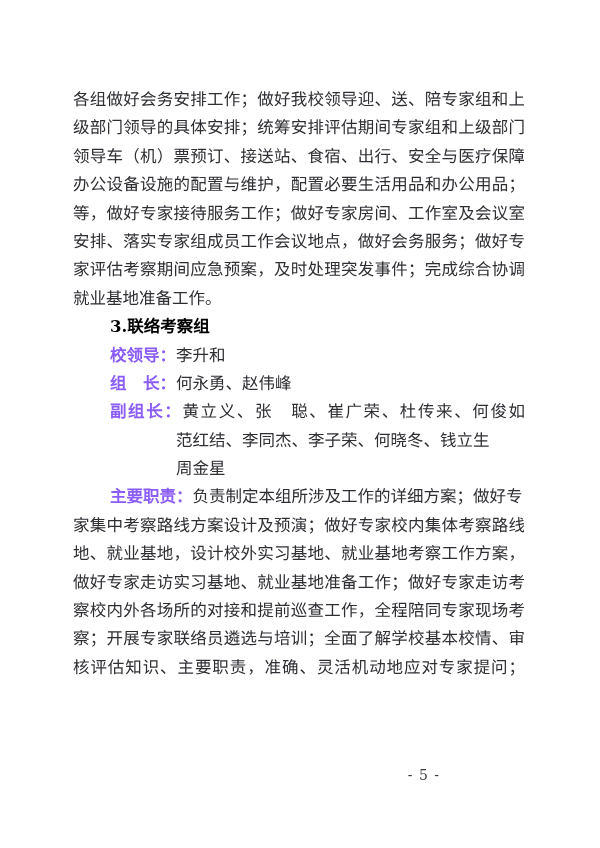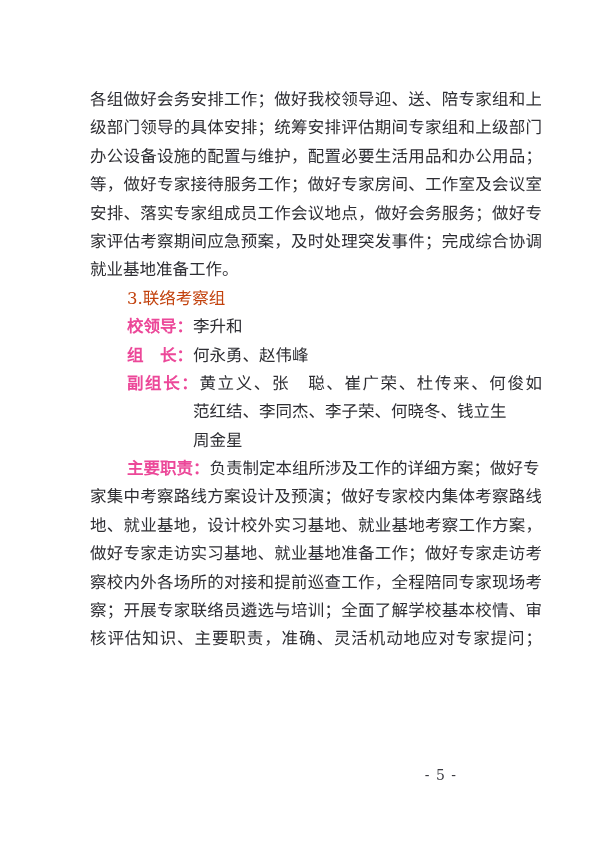--- a/index.html
+++ b/index.html
@@ -4,21 +4,20 @@
 <style>
   html, body { margin: 0; padding: 0; background: #ffffff; }
   .page {
     position: relative;
     width: 524px;
     height: 848px;
     background: #ffffff;
     font-family: "DejaVu Serif", "Liberation Serif", serif;
     color: #2e2e33;
     overflow: hidden;
-    margin-left: 17px;
   }
   .textblock {
     position: absolute;
     left: 73px;
     top: 86px;
     width: 452px;
   }
   .ln {
     height: 28.4px;
     line-height: 28.4px;
@@ -26,40 +25,41 @@
     letter-spacing: 0;
     white-space: nowrap;
   }
   .just {
     white-space: normal;
     text-align: justify;
     text-align-last: justify;
   }
   .indent { padding-left: 37px; }
   .name-indent { padding-left: 103px; }
-  .heading { font-weight: 400; color: #c2410c; }
-  .lbl { font-weight: 700; color: #ec4899; }
+  .heading { font-weight: 700; color: #000000; }
+  .lbl { font-weight: 700; color: #8b5cf6; }
   .pagenum {
     position: absolute;
     top: 765px;
     right: 84px;
     font-size: 14px;
     line-height: 20px;
     color: #3a3a40;
     letter-spacing: 1px;
   }
 </style>
 </head>
 <body>
 
 <div class="page">
   <div class="textblock">
 
     <div class="ln just">各组做好会务安排工作；做好我校领导迎、送、陪专家组和上</div>
     <div class="ln just">级部门领导的具体安排；统筹安排评估期间专家组和上级部门</div>
+    <div class="ln just">领导车（机）票预订、接送站、食宿、出行、安全与医疗保障</div>
     <div class="ln just">办公设备设施的配置与维护，配置必要生活用品和办公用品；</div>
     <div class="ln just">等，做好专家接待服务工作；做好专家房间、工作室及会议室</div>
     <div class="ln just">安排、落实专家组成员工作会议地点，做好会务服务；做好专</div>
     <div class="ln just">家评估考察期间应急预案，及时处理突发事件；完成综合协调</div>
     <div class="ln">就业基地准备工作。</div>
 
     <div class="ln indent heading">3.联络考察组</div>
 
     <div class="ln indent">
       <span class="lbl">校领导：</span><span>李升和</span>

